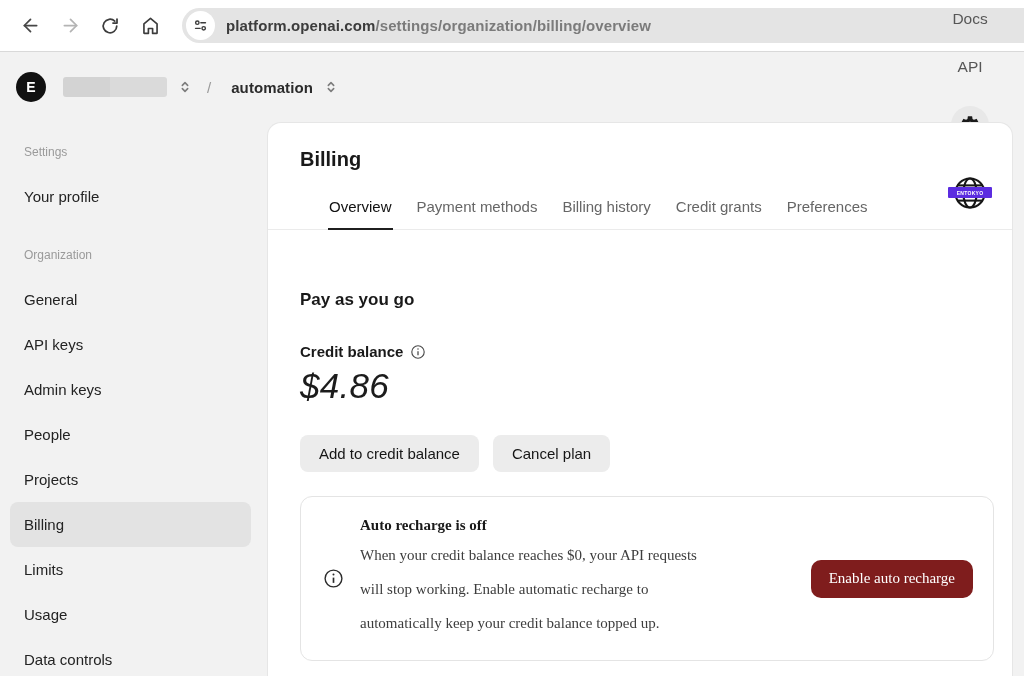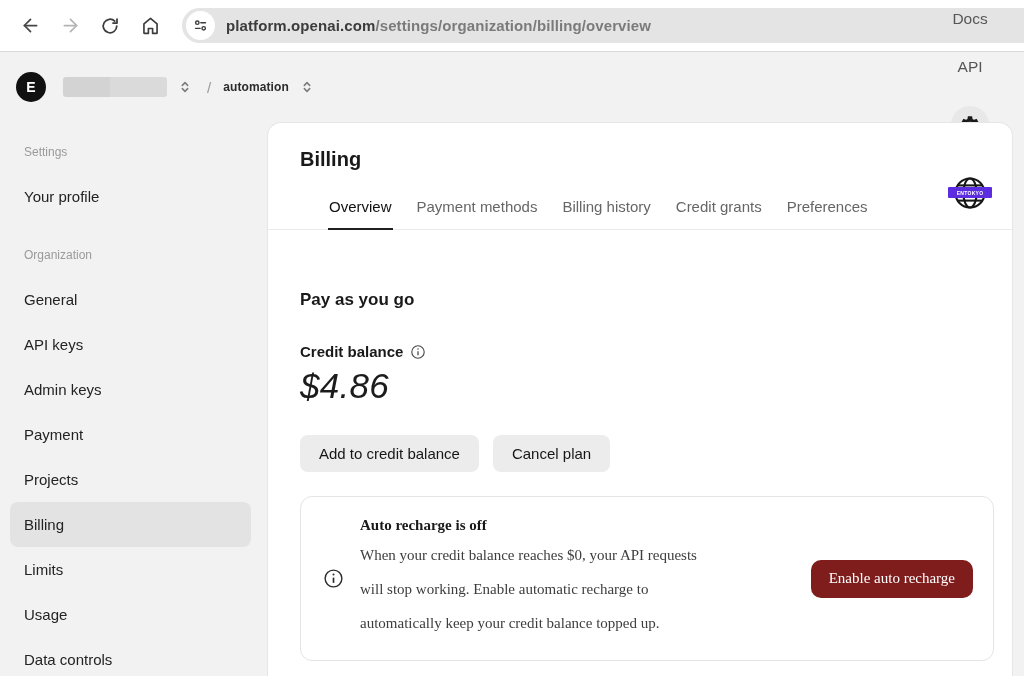--- a/index.html
+++ b/index.html
@@ -40,21 +40,21 @@
     font-size:14px; font-weight:700; display:flex; align-items:center; justify-content:center;
     cursor:pointer;
   }
   .org-redacted {
     width:104px; height:20px; border-radius:3px; margin-left:17px;
     background:linear-gradient(90deg,#d3d3d3 0 45%, #dadada 45% 100%);
     cursor:pointer;
   }
   .switcher { background:none; border:none; cursor:pointer; padding:2px; margin-left:8px; color:#7d7d7d; }
   .crumb-sep { color:#9a9a9a; font-size:15px; margin:0 12px; }
-  .project-name { font-size:12px; font-weight:700; color:#2b2b2b; letter-spacing:.1px; }
+  .project-name { font-size:15px; font-weight:700; color:#2b2b2b; letter-spacing:.1px;margin-left:8px; }
   .header-right { margin-left:auto; display:flex; align-items:center; gap:30px;flex-direction:column; }
   .header-link { background:none; border:none; font-family:inherit; font-size:15.5px; color:#565656; cursor:pointer; }
   .gear-btn {
     width:38px; height:38px; border-radius:50%; background:#e8e8e8; border:none;
     display:flex; align-items:center; justify-content:center; cursor:pointer; color:#1a1a1a;
   }
   .profile-btn { position:relative; width:38px; height:38px; background:none; border:none; cursor:pointer; padding:0; }
   .profile-badge {
     position:absolute; left:-3px; right:-3px; top:13px; height:11px;
     display:flex; align-items:center; justify-content:center;
@@ -211,21 +211,21 @@
 
 <div class="layout">
   <nav class="sidebar">
     <div class="side-row side-label">Settings</div>
     <div class="side-row side-item">Your profile</div>
     <div class="side-gap"></div>
     <div class="side-row side-label">Organization</div>
     <div class="side-row side-item">General</div>
     <div class="side-row side-item">API keys</div>
     <div class="side-row side-item">Admin keys</div>
-    <div class="side-row side-item">Payment</div>
+    <div class="side-row side-item">People</div>
     <div class="side-row side-item">Projects</div>
     <div class="side-row side-item selected">Billing</div>
     <div class="side-row side-item">Limits</div>
     <div class="side-row side-item">Usage</div>
     <div class="side-row side-item">Data controls</div>
   </nav>
 
   <main class="content-panel">
     <h1 class="page-title pad">Billing</h1>
 

